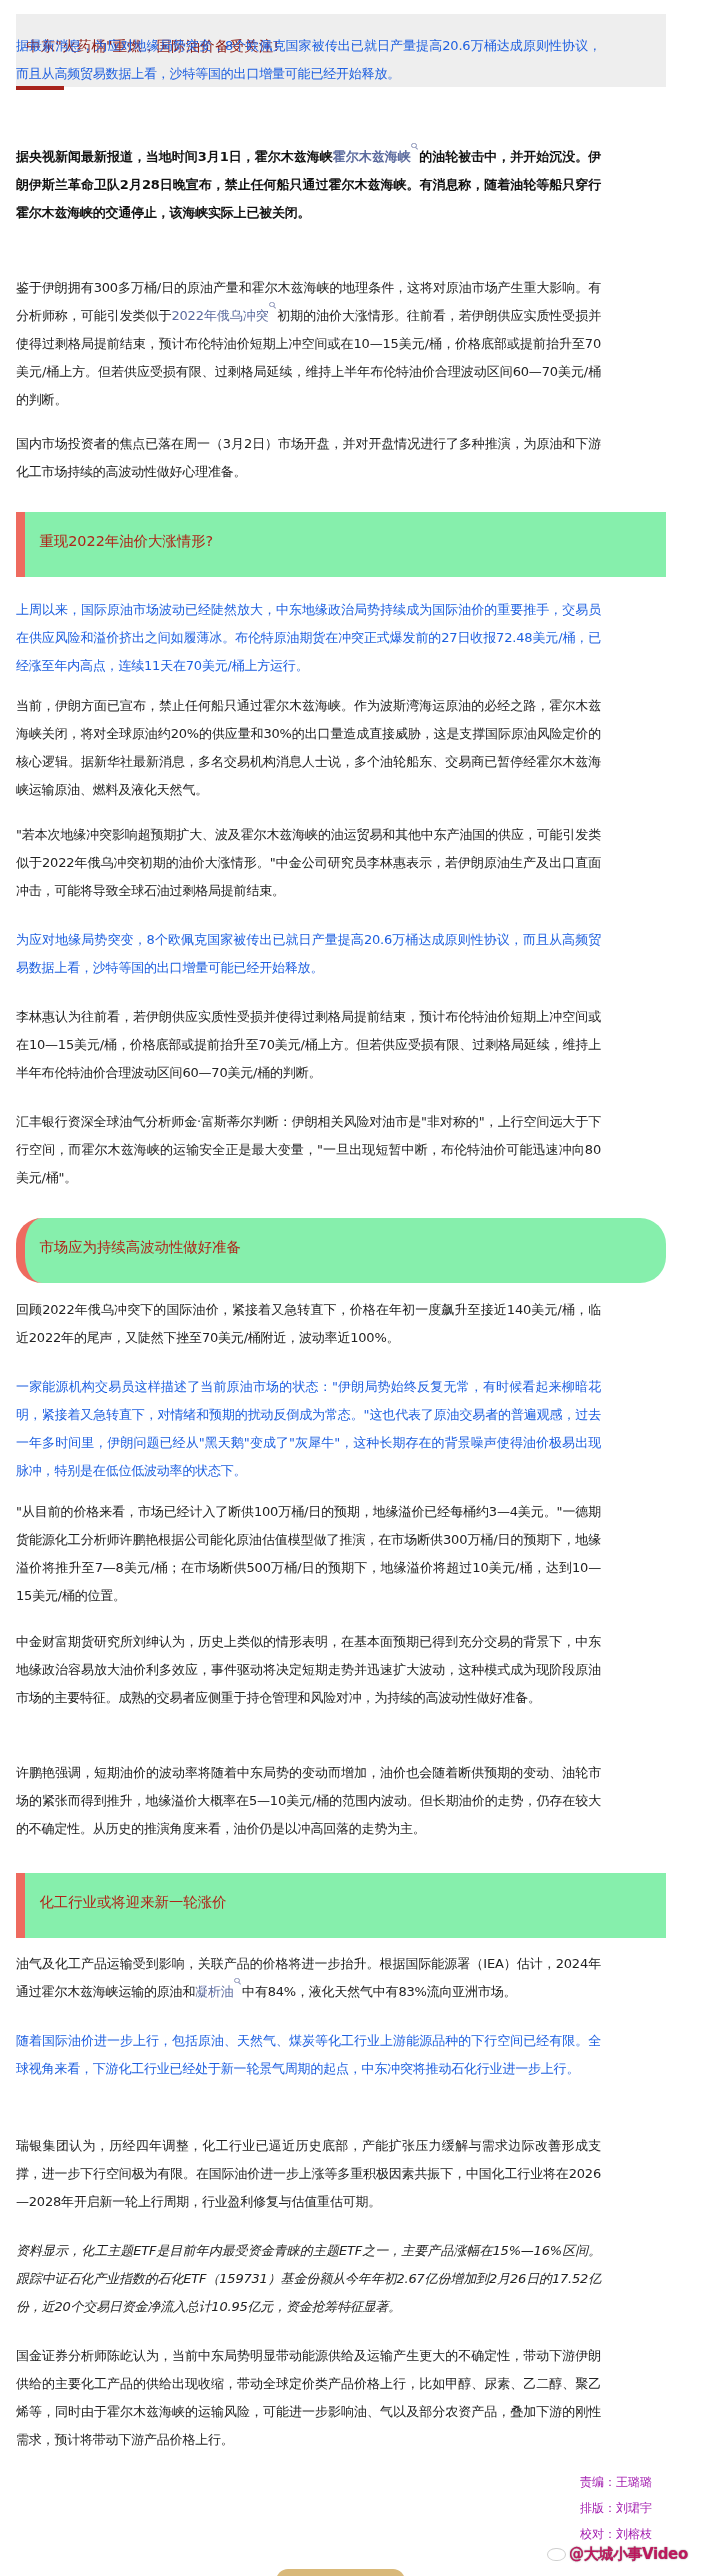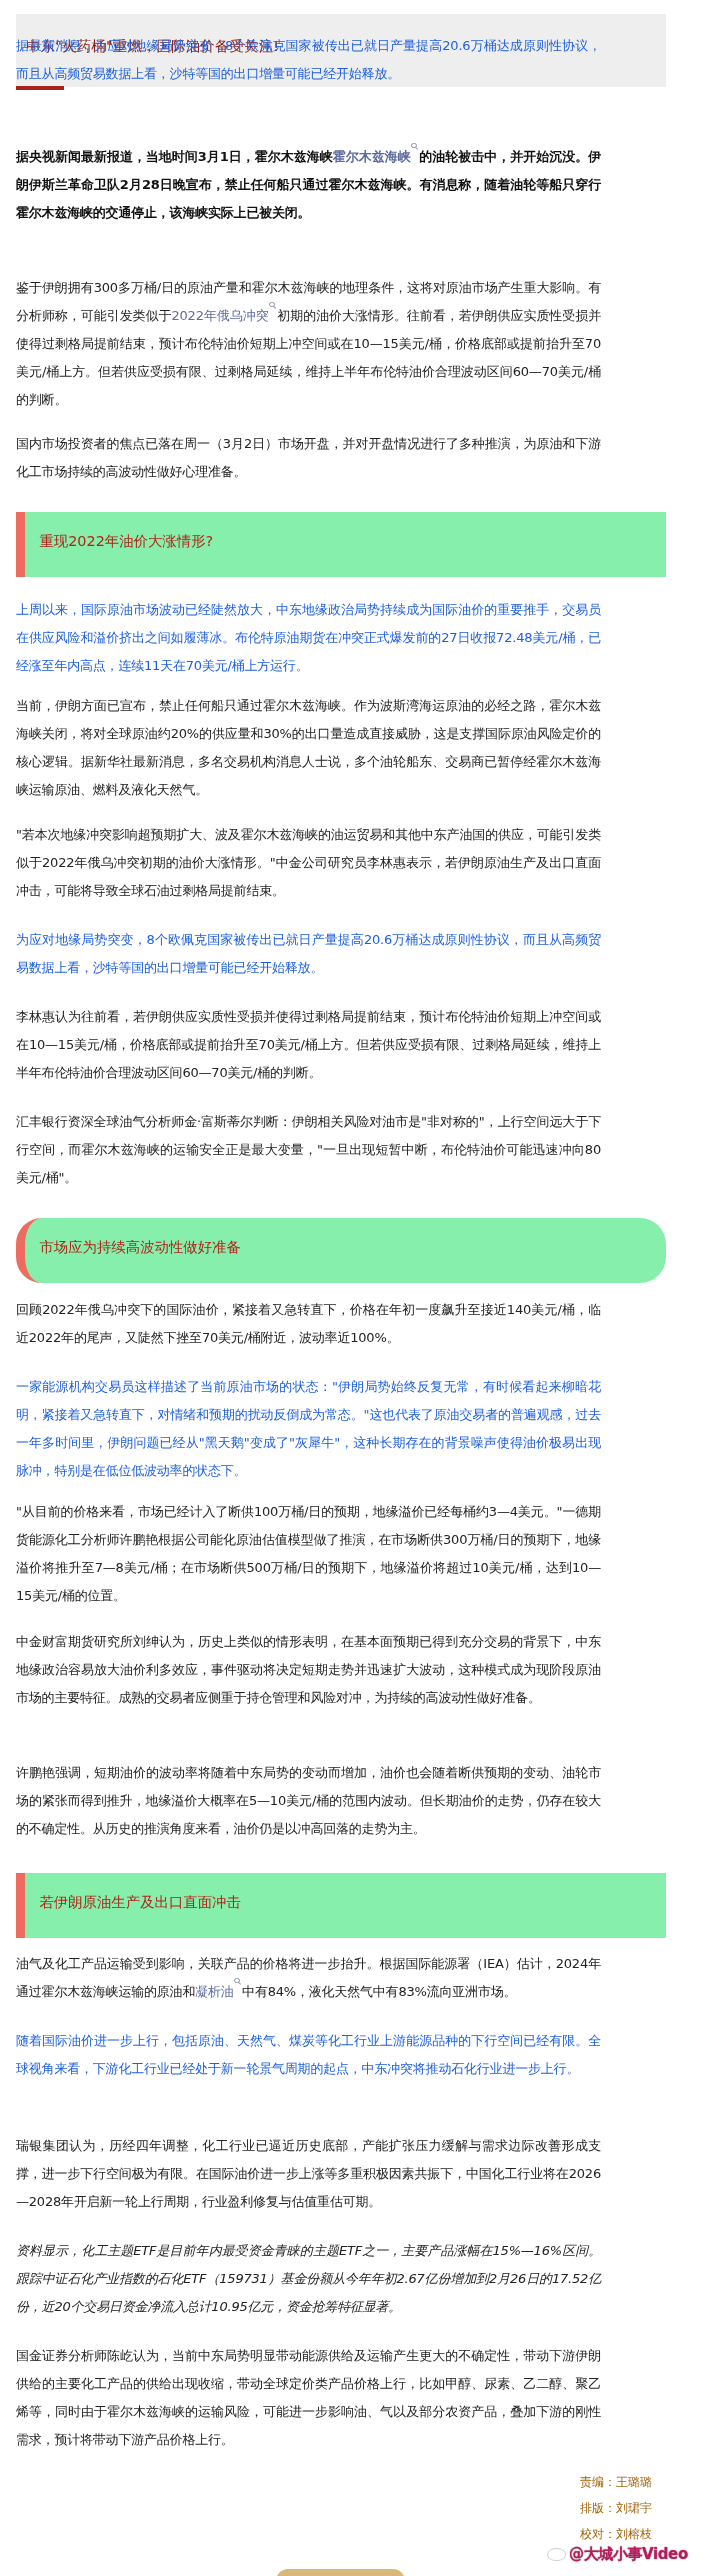--- a/index.html
+++ b/index.html
@@ -42,21 +42,21 @@
     background: #8a93b8; transform: rotate(-45deg);
   }
   .section-head {
     position: absolute; left: 16px; width: 650px; height: 65px;
     background: #86efac; border-left: 9.3px solid #ee6b5f; box-sizing: border-box;
   }
   .section-head .label {
     position: absolute; left: 14.4px; top: 20.4px; font-size: 14.4px; color: #b02418;
   }
   .credits {
-    position: absolute; left: 580px; top: 2469px; font-size: 12px; color: #a16207; line-height: 26px;
+    position: absolute; left: 580px; top: 2469px; font-size: 12px; color: #a21caf; line-height: 26px;
   }
   .watermark {
     position: absolute; left: 547px; top: 2545px; font-size: 15px; color: #be185d;
     text-shadow: 0 0 0.8px #999, 0 0 1.7px #aaa; font-weight: bold; letter-spacing: -0.4px;
   }
   .weibo-icon {
     display: inline-block; width: 18.7px; height: 13.6px; border: 1.7px solid #cfcfcf; border-radius: 50%;
     margin-right: 3.4px; vertical-align: middle; box-sizing: border-box;
   }
   .bottom-tab {
@@ -134,21 +134,21 @@
 
 <p class="para" style="top:1628px;">
   <span>中金财富期货研究所刘绅认为，历史上类似的情形表明，在基本面预期已得到充分交易的背景下，中东地缘政治容易放大油价利多效应，事件驱动将决定短期走势并迅速扩大波动，这种模式成为现阶段原油市场的主要特征。成熟的交易者应侧重于持仓管理和风险对冲，为持续的高波动性做好准备。</span>
 </p>
 
 <p class="para" style="top:1759px;">
   <span>许鹏艳强调，短期油价的波动率将随着中东局势的变动而增加，油价也会随着断供预期的变动、油轮市场的紧张而得到推升，地缘溢价大概率在5—10美元/桶的范围内波动。但长期油价的走势，仍存在较大的不确定性。从历史的推演角度来看，油价仍是以冲高回落的走势为主。</span>
 </p>
 
 <div class="section-head" style="top:1873px;">
-  <span class="label">若伊朗原油生产及出口直面冲击</span>
+  <span class="label">化工行业或将迎来新一轮涨价</span>
 </div>
 
 <p class="para" style="top:1950px;">
   <span>油气及化工产品运输受到影响，关联产品的价格将进一步抬升。根据国际能源署（IEA）估计，2024年通过霍尔木兹海峡运输的原油和</span><span class="link-term">凝析油</span><span class="search-mark"></span><span>中有84%，液化天然气中有83%流向亚洲市场。</span>
 </p>
 
 <p class="para blue" style="top:2027px;">
   <span>随着国际油价进一步上行，包括原油、天然气、煤炭等化工行业上游能源品种的下行空间已经有限。全球视角来看，下游化工行业已经处于新一轮景气周期的起点，中东冲突将推动石化行业进一步上行。</span>
 </p>
 

